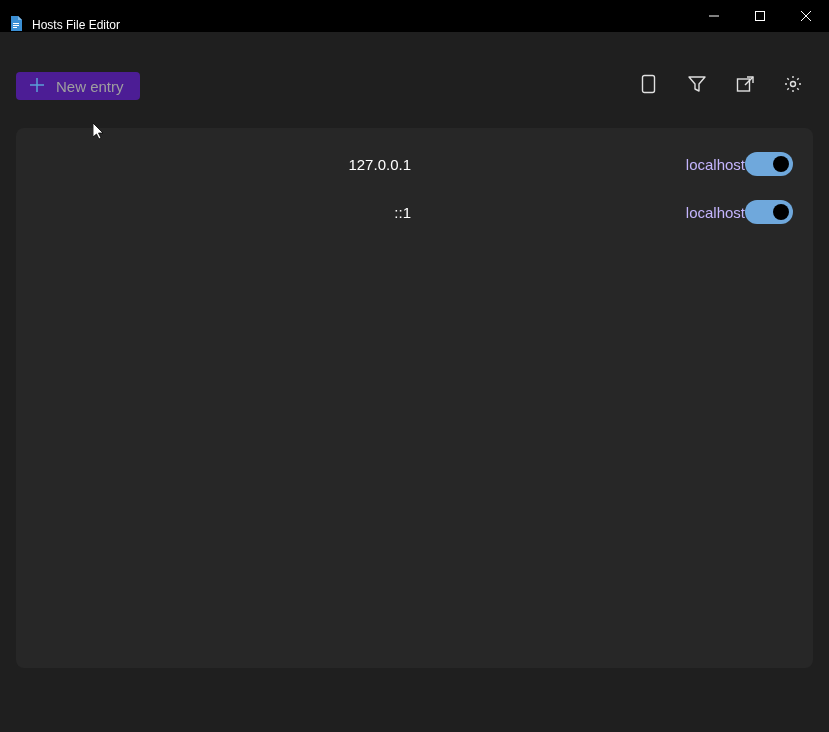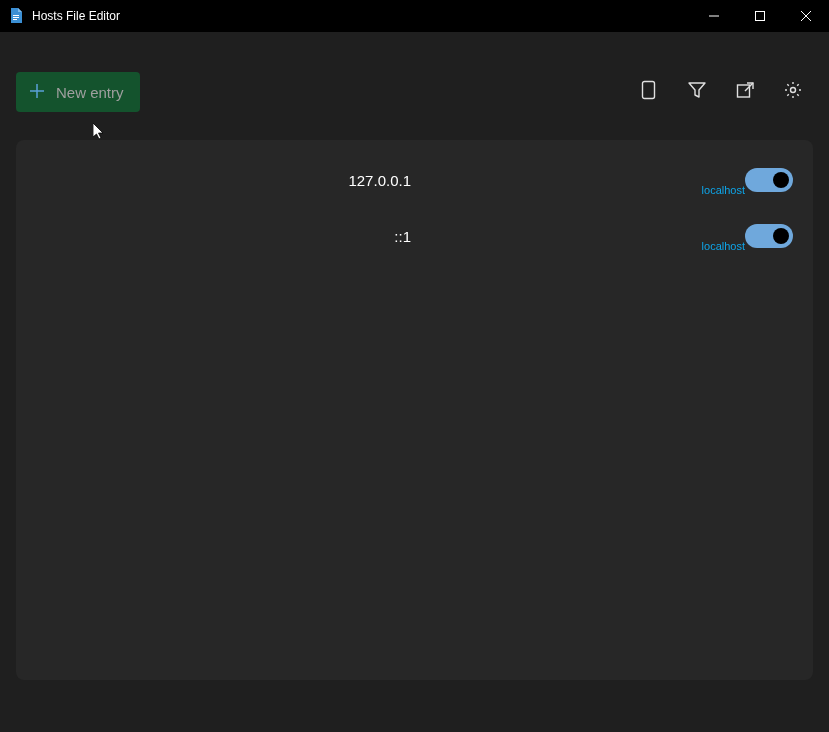--- a/index.html
+++ b/index.html
@@ -12,21 +12,21 @@
       height: 732px;
       background: #1f1f1f;
       font-family: "Segoe UI", sans-serif;
       color: #ffffff;
       overflow: hidden;
     }
     .titlebar {
       height: 32px;
       background: #000000;
       display: flex;
-      align-items: center;
+      align-items: flex-end;
       padding-left: 8px;
     }
     .titlebar-icon {
       width: 16px;
       height: 16px;
       margin-right: 8px;
       display: flex;
       align-items: center;
       justify-content: center;
     }
@@ -52,29 +52,29 @@
     }
     .toolbar {
       display: flex;
       align-items: center;
       justify-content: space-between;
       margin-bottom: 28px;
     }
     .new-entry-button {
       display: flex;
       align-items: center;
-      background: #14532d;
+      background: #4c1d95;
       border: none;
       border-radius: 4px;
       padding: 8px 16px 8px 12px;
       color: #9f9f9f;
       font-size: 15px;
       cursor: pointer;
       gap: 10px;
-      height: 40px;
+      height: 28px;
     }
     .new-entry-button svg {
       stroke: #5aa0d8;
     }
     .toolbar-actions {
       display: flex;
       gap: 24px;
       align-items: center;
       padding-right: 8px;
     }
@@ -99,23 +99,22 @@
       align-items: center;
       padding: 12px 20px;
     }
     .entry-address {
       width: 375px;
       font-size: 15px;
       color: #ffffff;
     }
     .entry-hostname {
       flex: 1;
-      font-size: 11px;
-      color: #0ea5e9;
-      margin-top: 20px;
+      font-size: 15px;
+      color: #c4b5fd;
     }
     .toggle {
       width: 48px;
       height: 24px;
       border-radius: 12px;
       position: relative;
       cursor: pointer;
     }
     .toggle.on {
       background: #6fa8dc;

